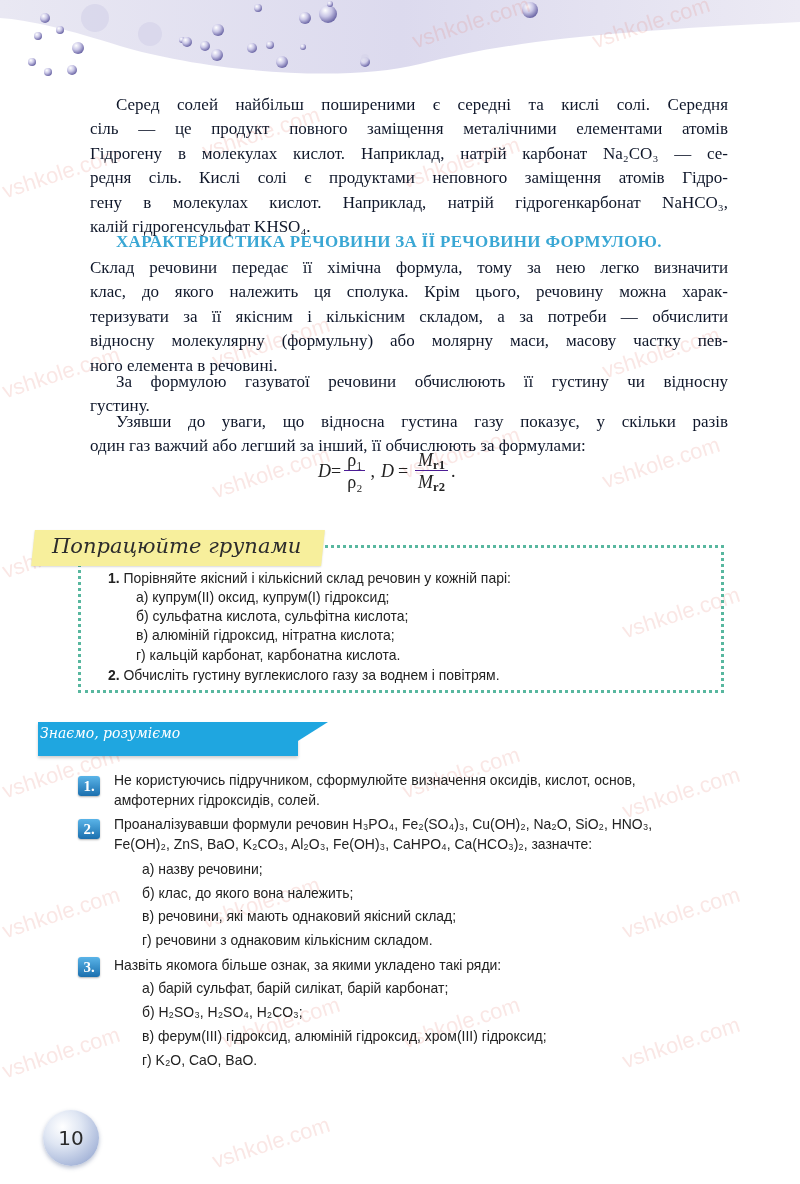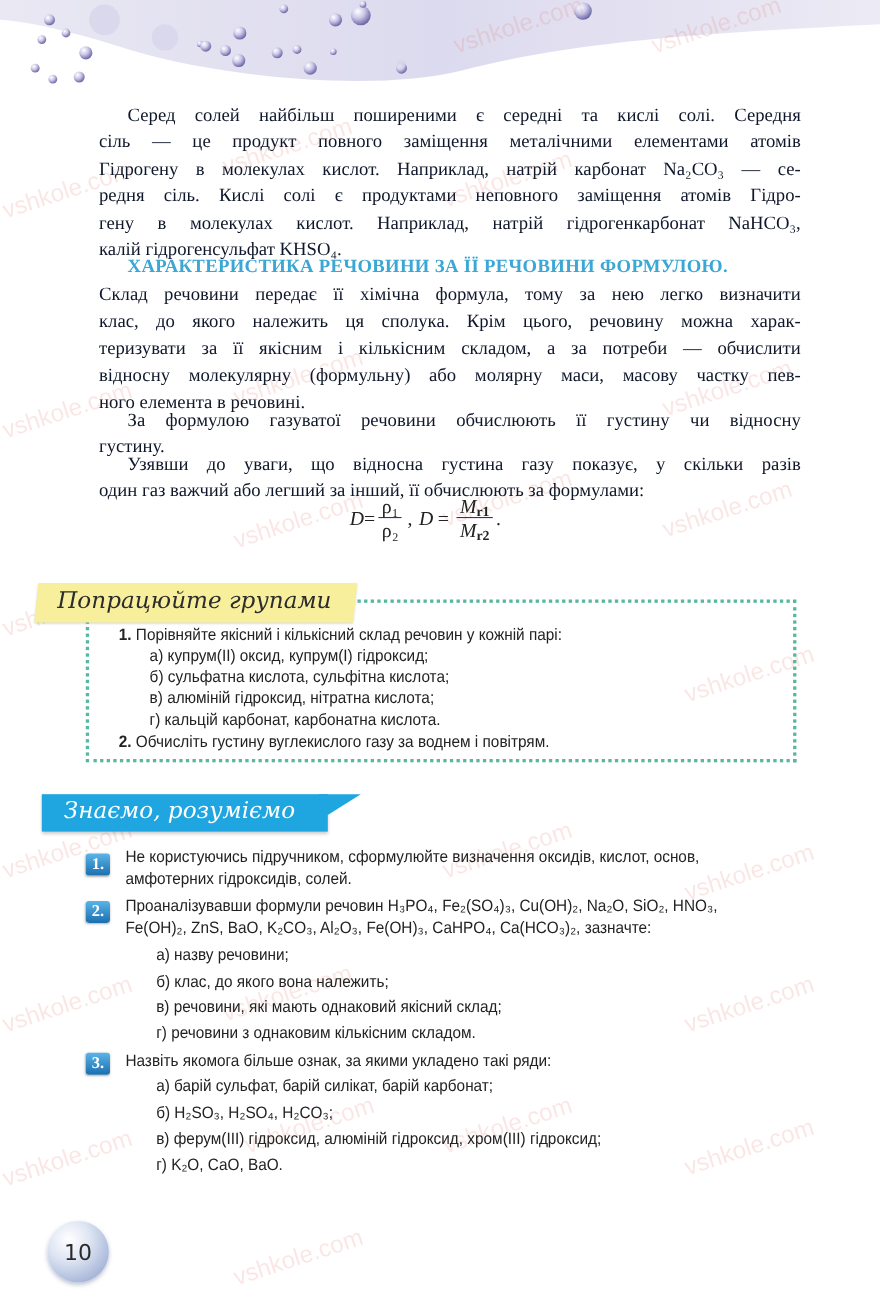--- a/index.html
+++ b/index.html
@@ -37,21 +37,21 @@
   
   .group-box { position: absolute; left: 78px; top: 545px; width: 646px; height: 148px; border: 3px dotted #58b79f; border-left-width: 3px; }
   .group-tab { position: absolute; left: 33px; top: 530px; width: 290px; height: 36px; background: #f7ef9c; transform: skewX(-6deg); box-shadow: 0 1px 2px rgba(0,0,0,0.15); }
   .group-title { position: absolute; left: 52px; top: 534px; font-family: "DejaVu Serif", serif; font-style: italic; font-size: 21px; color: #2c2c2c; white-space: nowrap; }
   .gw-item { position: absolute; font-family: "Liberation Sans", sans-serif; font-size: 15px; color: #222; white-space: nowrap; transform: scaleX(0.93); transform-origin: left center; }
   .gw-num { font-weight: bold; }
 
   
   .know-banner { position: absolute; left: 38px; top: 722px; width: 260px; height: 34px; background: #1fa6e0; box-shadow: 0 2px 3px rgba(0,0,0,0.2); }
   .know-flap { position: absolute; left: 290px; top: 722px; width: 0; height: 0; border-left: 38px solid #1fa6e0; border-bottom: 24px solid transparent; }
-  .know-title { position: absolute; left: 58px; top: 725px; font-family: "DejaVu Serif", serif; font-style: italic; font-size: 21px; color: #ffffff; white-space: nowrap; }
+  .know-title { position: absolute; left: 40px; top: 725px; font-family: "DejaVu Serif", serif; font-style: italic; font-size: 14px; color: #ffffff; white-space: nowrap; }
 
   .q-badge { position: absolute; left: 78px; width: 22px; height: 20px; border-radius: 3px; background: linear-gradient(#5ab4e8, #1b6fae); color: #fff; font-family: "Liberation Serif", serif; font-weight: bold; font-size: 15px; line-height: 20px; text-align: center; box-shadow: 0 1px 2px rgba(0,0,0,0.3); }
   .q-text { position: absolute; left: 114px; font-family: "Liberation Sans", sans-serif; font-size: 15px; line-height: 20px; color: #222; white-space: nowrap; transform: scaleX(0.93); transform-origin: left center; }
   .q-sub { position: absolute; left: 142px; font-family: "Liberation Sans", sans-serif; font-size: 15px; color: #222; white-space: nowrap; transform: scaleX(0.93); transform-origin: left center; }
 
   .page-number { position: absolute; left: 43px; top: 1110px; width: 56px; height: 56px; border-radius: 50%; background: radial-gradient(circle at 35% 30%, #ffffff 0%, #dfe6f3 35%, #a9b8da 75%, #7f93c2 100%); box-shadow: 0 2px 4px rgba(60,80,130,0.35); display: flex; align-items: center; justify-content: center; font-family: "DejaVu Sans", sans-serif; font-size: 20px; color: #2a2a2a; }
 </style>
 </head>
 <body>
 

